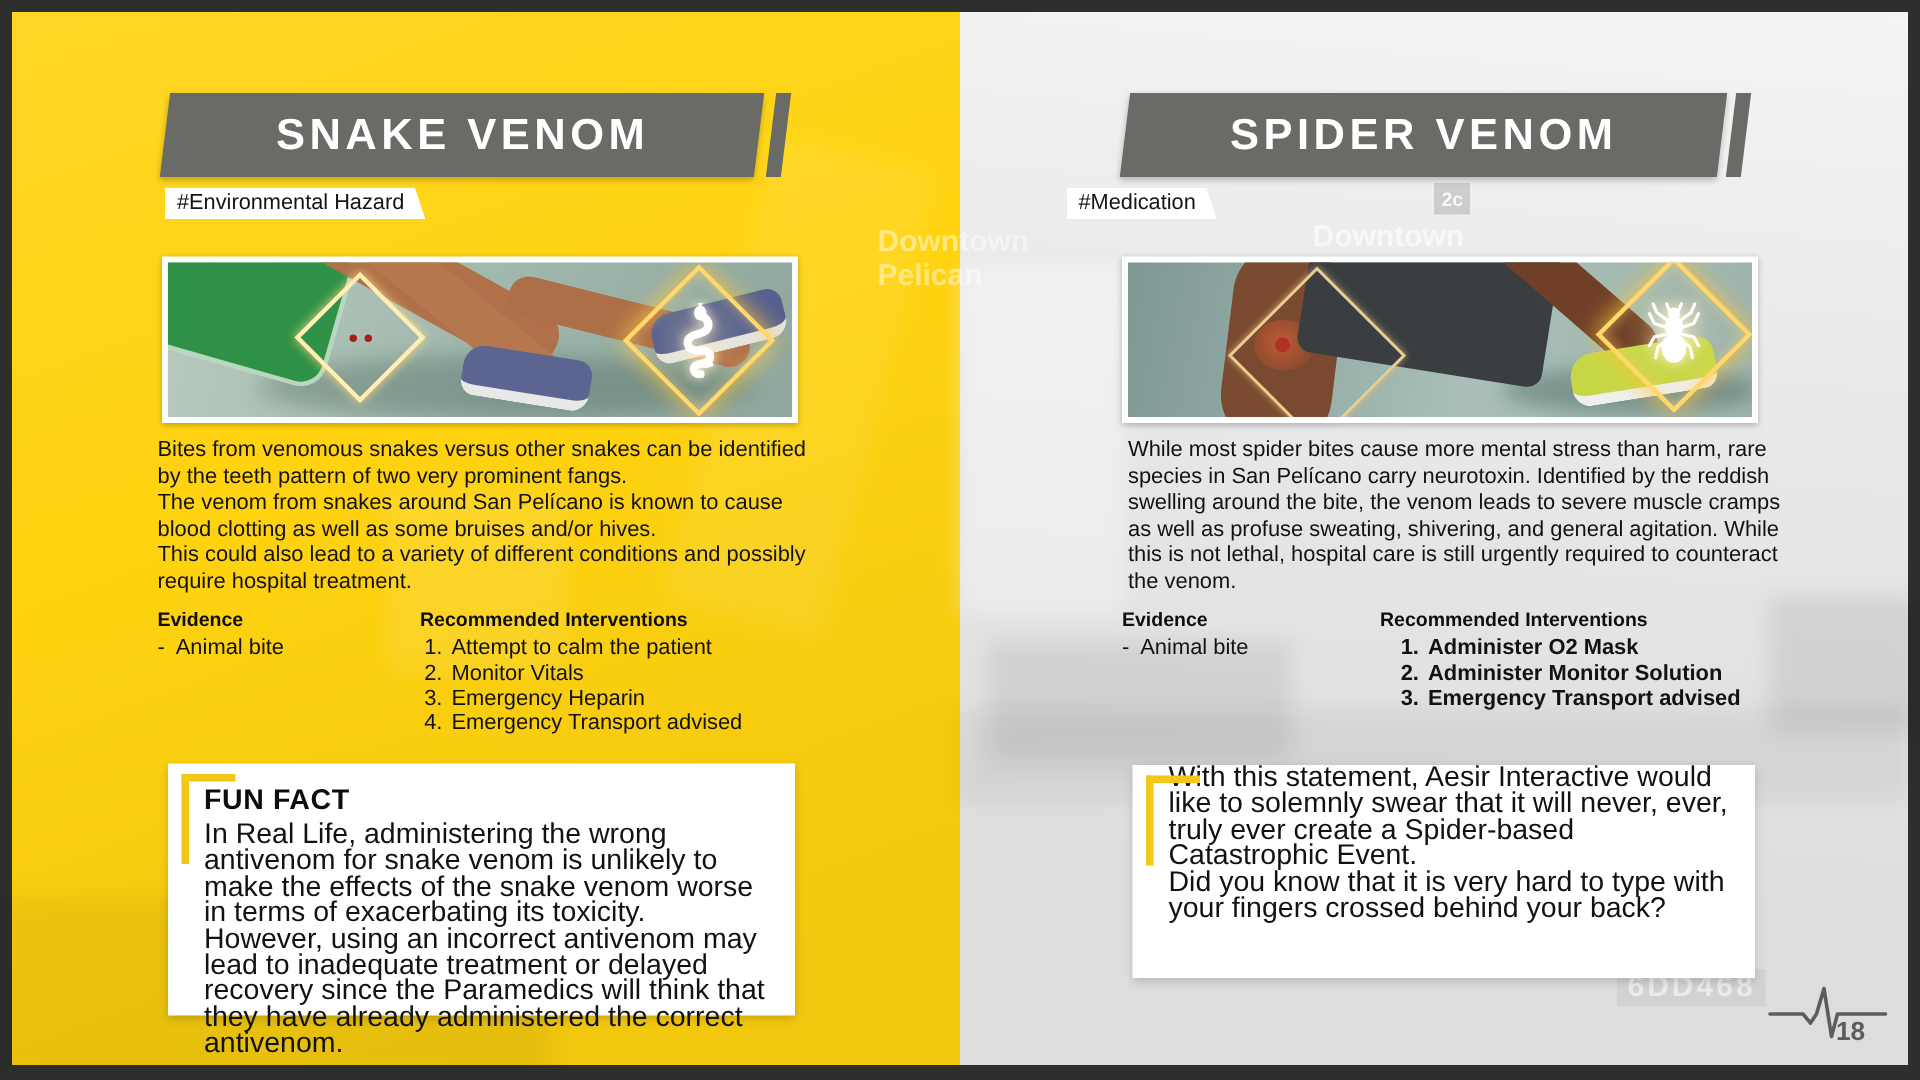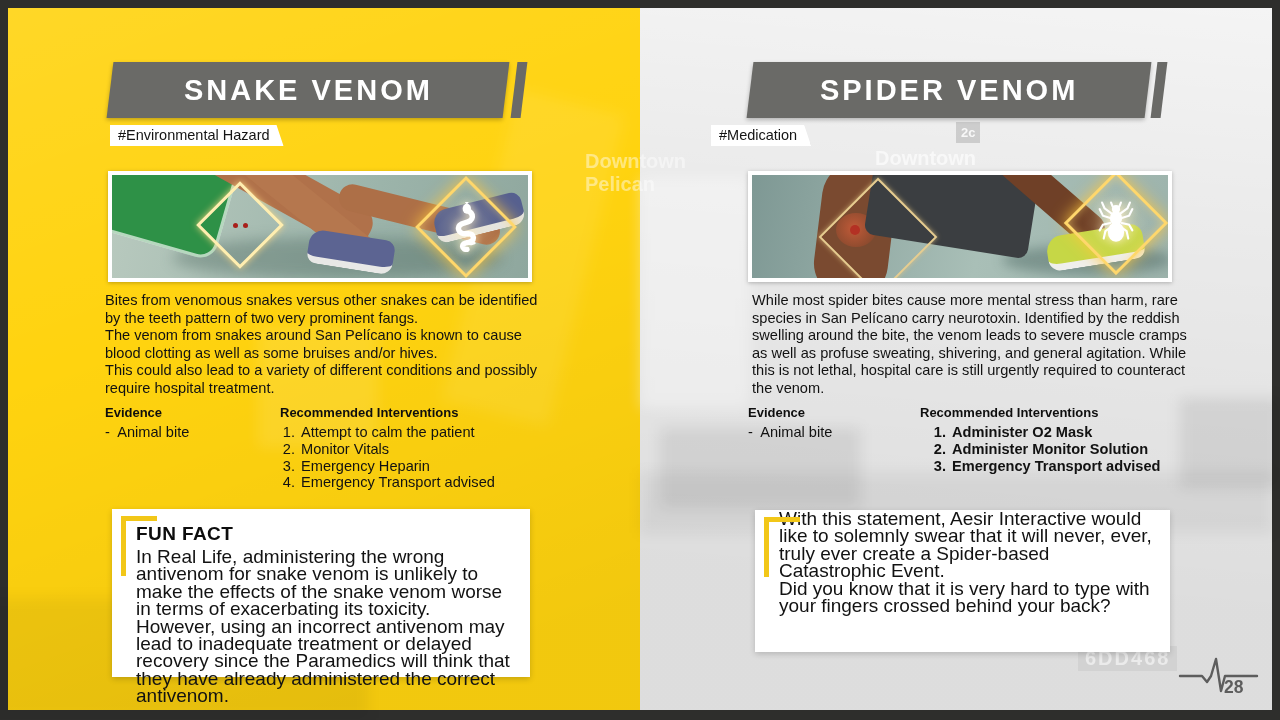--- a/index.html
+++ b/index.html
@@ -268,14 +268,14 @@
 
   <div class="note-box note-right">
     <div class="bracket"></div>
     <div class="note-body">With this statement, Aesir Interactive would like to solemnly swear that it will never, ever, truly ever create a Spider-based Catastrophic Event.
 Did you know that it is very hard to type with your fingers crossed behind your back?</div>
   </div>
 
   <svg class="footer-ekg" width="82" height="44" viewBox="0 0 82 44">
     <polyline points="2,22 24,22 29,28 33,22 38,5 43,37 47,22 79,22" fill="none" stroke="#5d5d5d" stroke-width="2.4" stroke-linejoin="round" stroke-linecap="round"></polyline>
   </svg>
-  <div class="page-number">28</div>
+  <div class="page-number">18</div>
 </div>
 
 </body></html>

